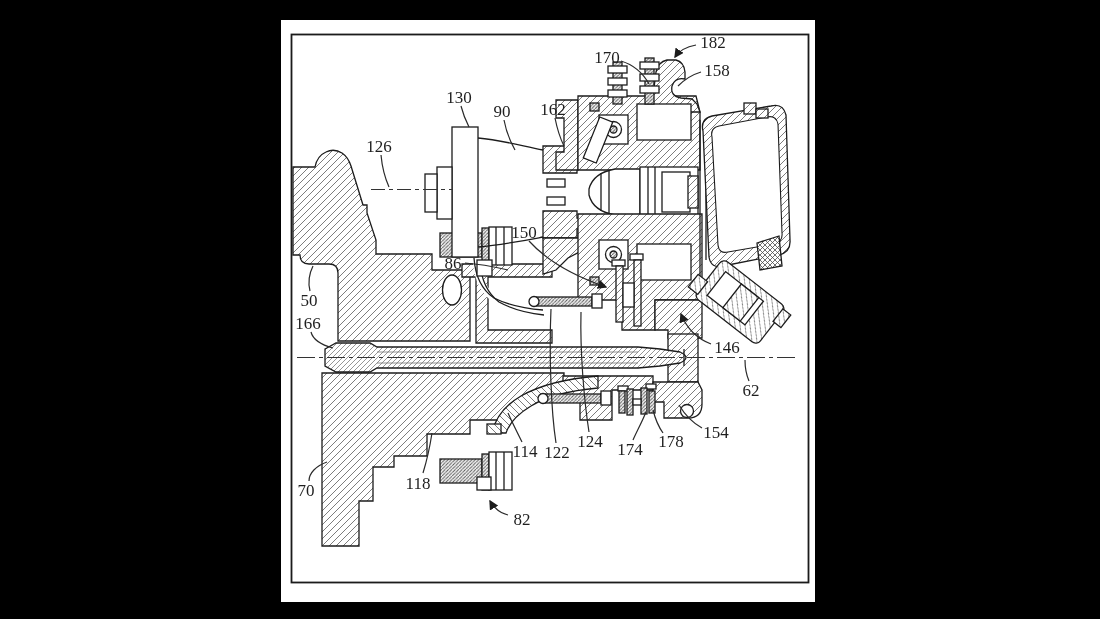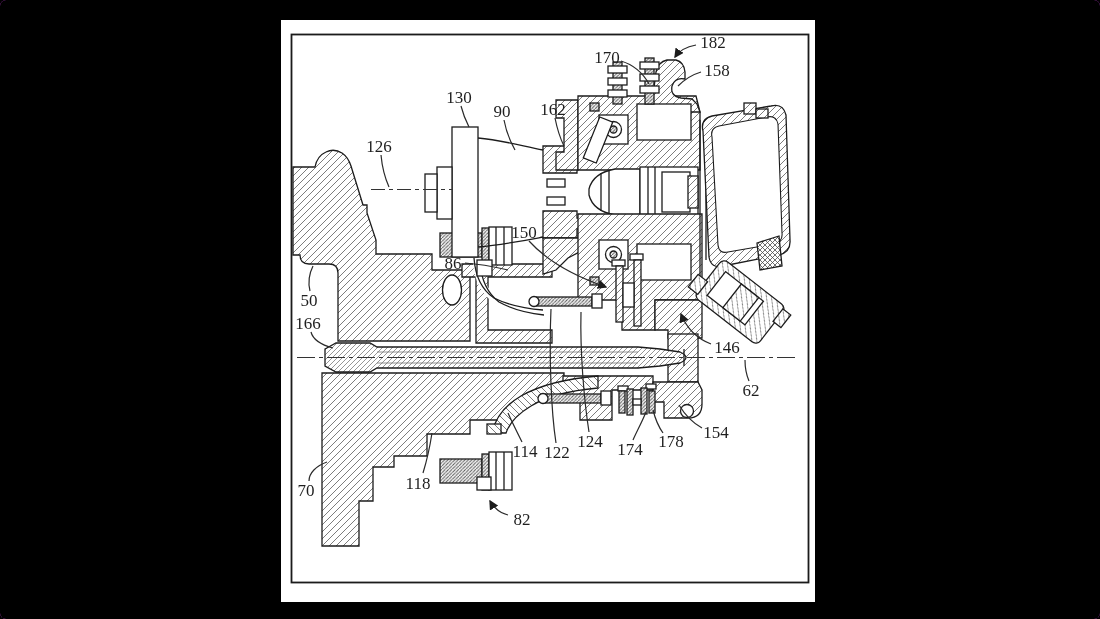--- a/index.html
+++ b/index.html
@@ -1,17 +1,17 @@
 <!DOCTYPE html>
 <html><head>
 <meta charset="utf-8">
 <style>
   html,body{margin:0;padding:0;background:#000;}
   .stage{position:relative;width:1100px;height:619px;background:#d946ef;overflow:hidden;
-         font-family:"Liberation Serif",serif;border-radius:6px;}
+         font-family:"Liberation Serif",serif;}
   svg{display:block}
   .leader{fill:none;stroke:#2a2a2a;stroke-width:1.2px;}
   .refnum{font-family:"Liberation Serif",serif;font-size:17px;fill:#1f1f1f;}
 </style>
 </head>
 <body>
 
 <div class="stage">
 <svg id="fig" width="1100" height="619" viewBox="0 0 1100 619">
   <defs>

